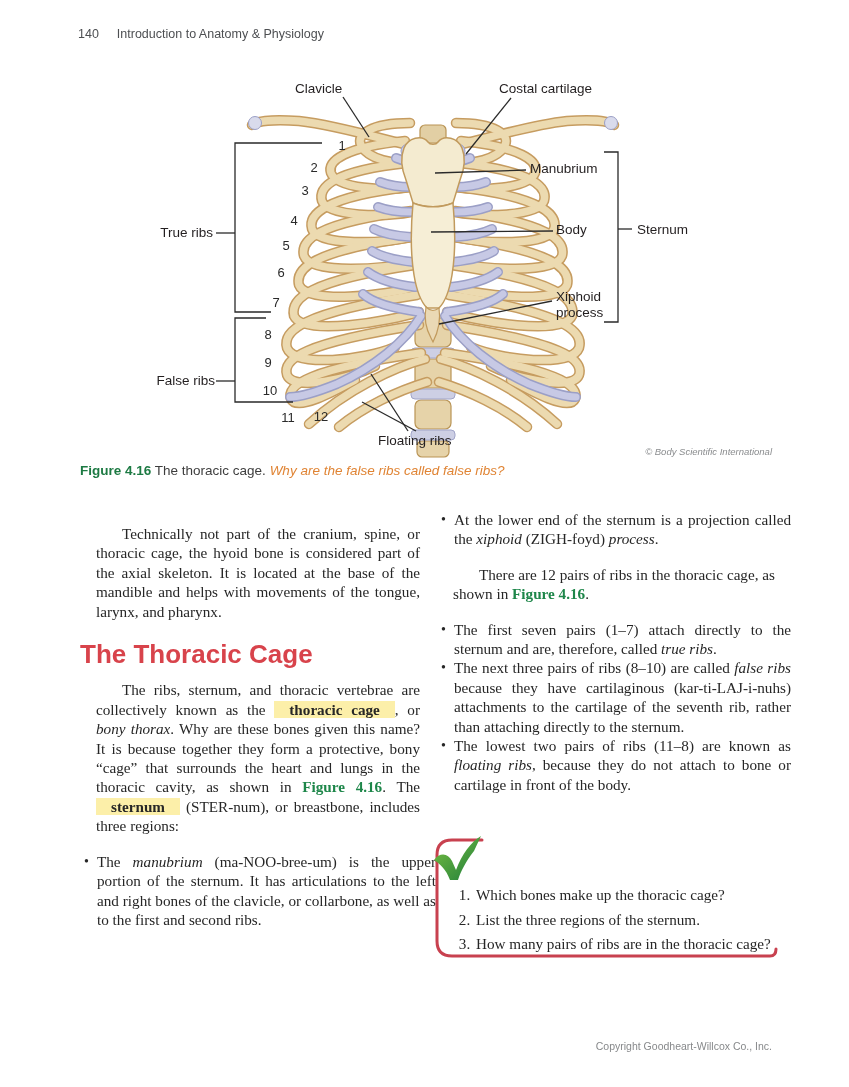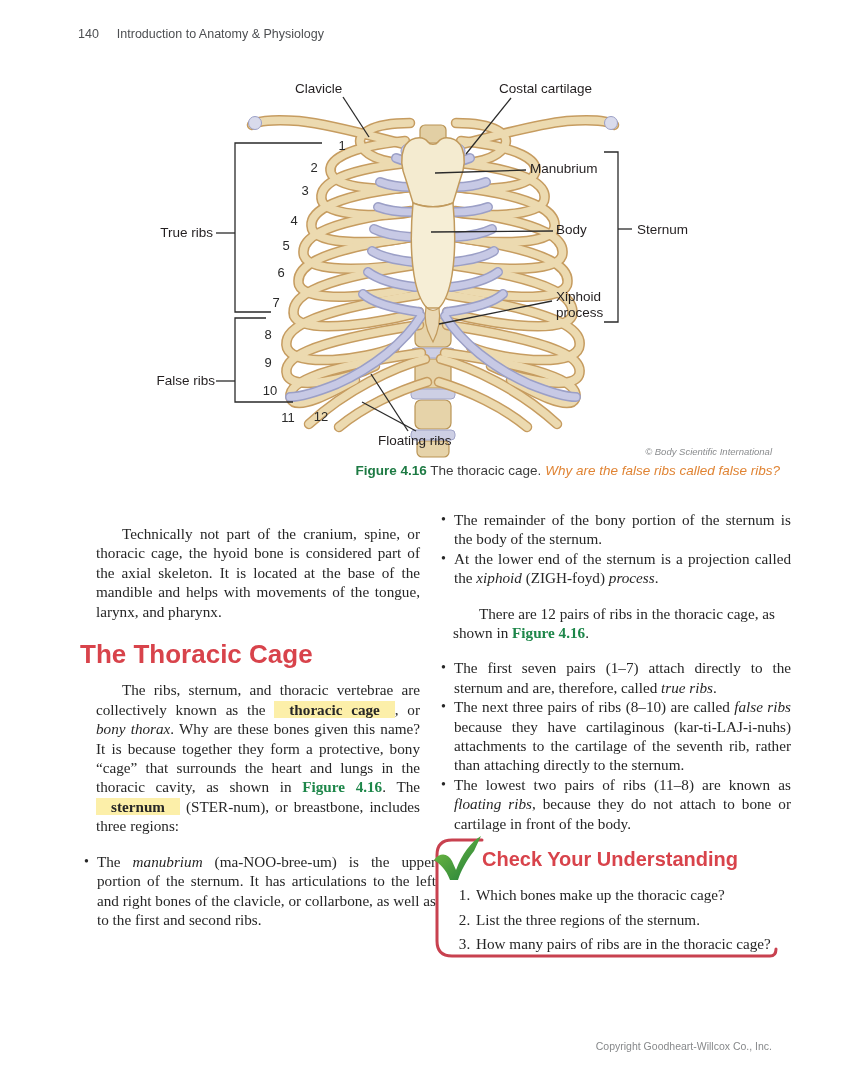--- a/index.html
+++ b/index.html
@@ -15,21 +15,21 @@
   #diagram{position:absolute;left:75px;top:75px;width:700px;height:390px;}
   #diagram svg{position:absolute;left:0;top:0;}
   .dlabel{position:absolute;font-family:"Liberation Sans",sans-serif;font-size:13.5px;
       color:#231f20;line-height:1.18;white-space:nowrap;}
   .dlabel.wrap{white-space:normal;}
   .credit{position:absolute;right:77px;top:446px;font-family:"Liberation Sans",sans-serif;
       font-style:italic;font-size:9.5px;color:#8a8c8e;}
 
   
   .caption{position:absolute;left:80px;top:463px;width:700px;
-      font-family:"Liberation Sans",sans-serif;font-size:13.5px;text-align:right;}
+      font-family:"Liberation Sans",sans-serif;font-size:13.5px;}
   .cap-label{color:#1d7a43;font-weight:700;}
   .cap-text{color:#3d3d3d;}
   .cap-q{color:#e08434;font-style:italic;}
 
   
   .col{position:absolute;top:508px;width:356px;font-size:15.2px;line-height:19.4px;
        text-align:justify;}
   #col-left{left:80px;}
   #col-right{left:437px;width:354px;}
   .h-green{font-family:"Liberation Sans",sans-serif;font-weight:700;font-size:20px;
@@ -226,21 +226,20 @@
 
     <h1 class="h-red">The Thoracic Cage</h1>
     <p class="body"><span>The ribs, sternum, and thoracic vertebrae are collectively known as the </span><span class="hl">thoracic cage</span><span>, or </span><span class="i">bony thorax</span><span>. Why are these bones given this name? It is because together they form a protective, bony “cage” that surrounds the heart and lungs in the thoracic cavity, as shown in </span><span class="fig">Figure 4.16</span><span>. The </span><span class="hl">sternum</span><span> (STER-num), or breastbone, includes three regions:</span></p>
     <ul class="bullets">
       <li><span>The </span><span class="i">manubrium</span><span> (ma-NOO-bree-um) is the upper portion of the sternum. It has articulations to the left and right bones of the clavicle, or collarbone, as well as to the first and second ribs.</span></li>
     </ul>
   </div>
 
   <div class="col" id="col-right">
     <ul class="bullets">
-      <li><span>The remainder of the bony portion of the sternum is the body of the sternum.</span></li>
       <li><span>At the lower end of the sternum is a projection called the </span><span class="i">xiphoid</span><span> (ZIGH-foyd) </span><span class="i">process</span><span>.</span></li>
     </ul>
     <p class="body"><span>There are 12 pairs of ribs in the thoracic cage, as shown in </span><span class="fig">Figure 4.16</span><span>.</span></p>
     <ul class="bullets">
       <li><span>The first seven pairs (1–7) attach directly to the sternum and are, therefore, called </span><span class="i">true ribs</span><span>.</span></li>
       <li><span>The next three pairs of ribs (8–10) are called </span><span class="i">false ribs</span><span> because they have cartilaginous (kar-ti-LAJ-i-nuhs) attachments to the cartilage of the seventh rib, rather than attaching directly to the sternum.</span></li>
       <li><span>The lowest two pairs of ribs (11–8) are known as </span><span class="i">floating ribs</span><span>, because they do not attach to bone or cartilage in front of the body.</span></li>
     </ul>
   </div>
 
@@ -250,21 +249,20 @@
     </svg>
     <svg class="chk" width="52" height="48" viewBox="0 0 52 48">
       <defs>
         <linearGradient id="gchk" x1="0" y1="0" x2="1" y2="1">
           <stop offset="0" stop-color="#7cc142"></stop>
           <stop offset="1" stop-color="#1c7c3a"></stop>
         </linearGradient>
       </defs>
       <path d="M2,26 C8,18 16,19 20,27 L24,36 C30,20 39,8 49,2 L42,17 C34,27 29,37 26,46 L18,46 C14,35 8,30 2,26 Z" fill="url(#gchk)"></path>
     </svg>
-    <div class="check-title">Check Your Understanding</div>
     <ol class="questions">
       <li>Which bones make up the thoracic cage?</li>
       <li>List the three regions of the sternum.</li>
       <li>How many pairs of ribs are in the thoracic cage?</li>
     </ol>
   </div>
 
   <div class="footer">Copyright Goodheart-Willcox Co., Inc.</div>
 
 </div>

